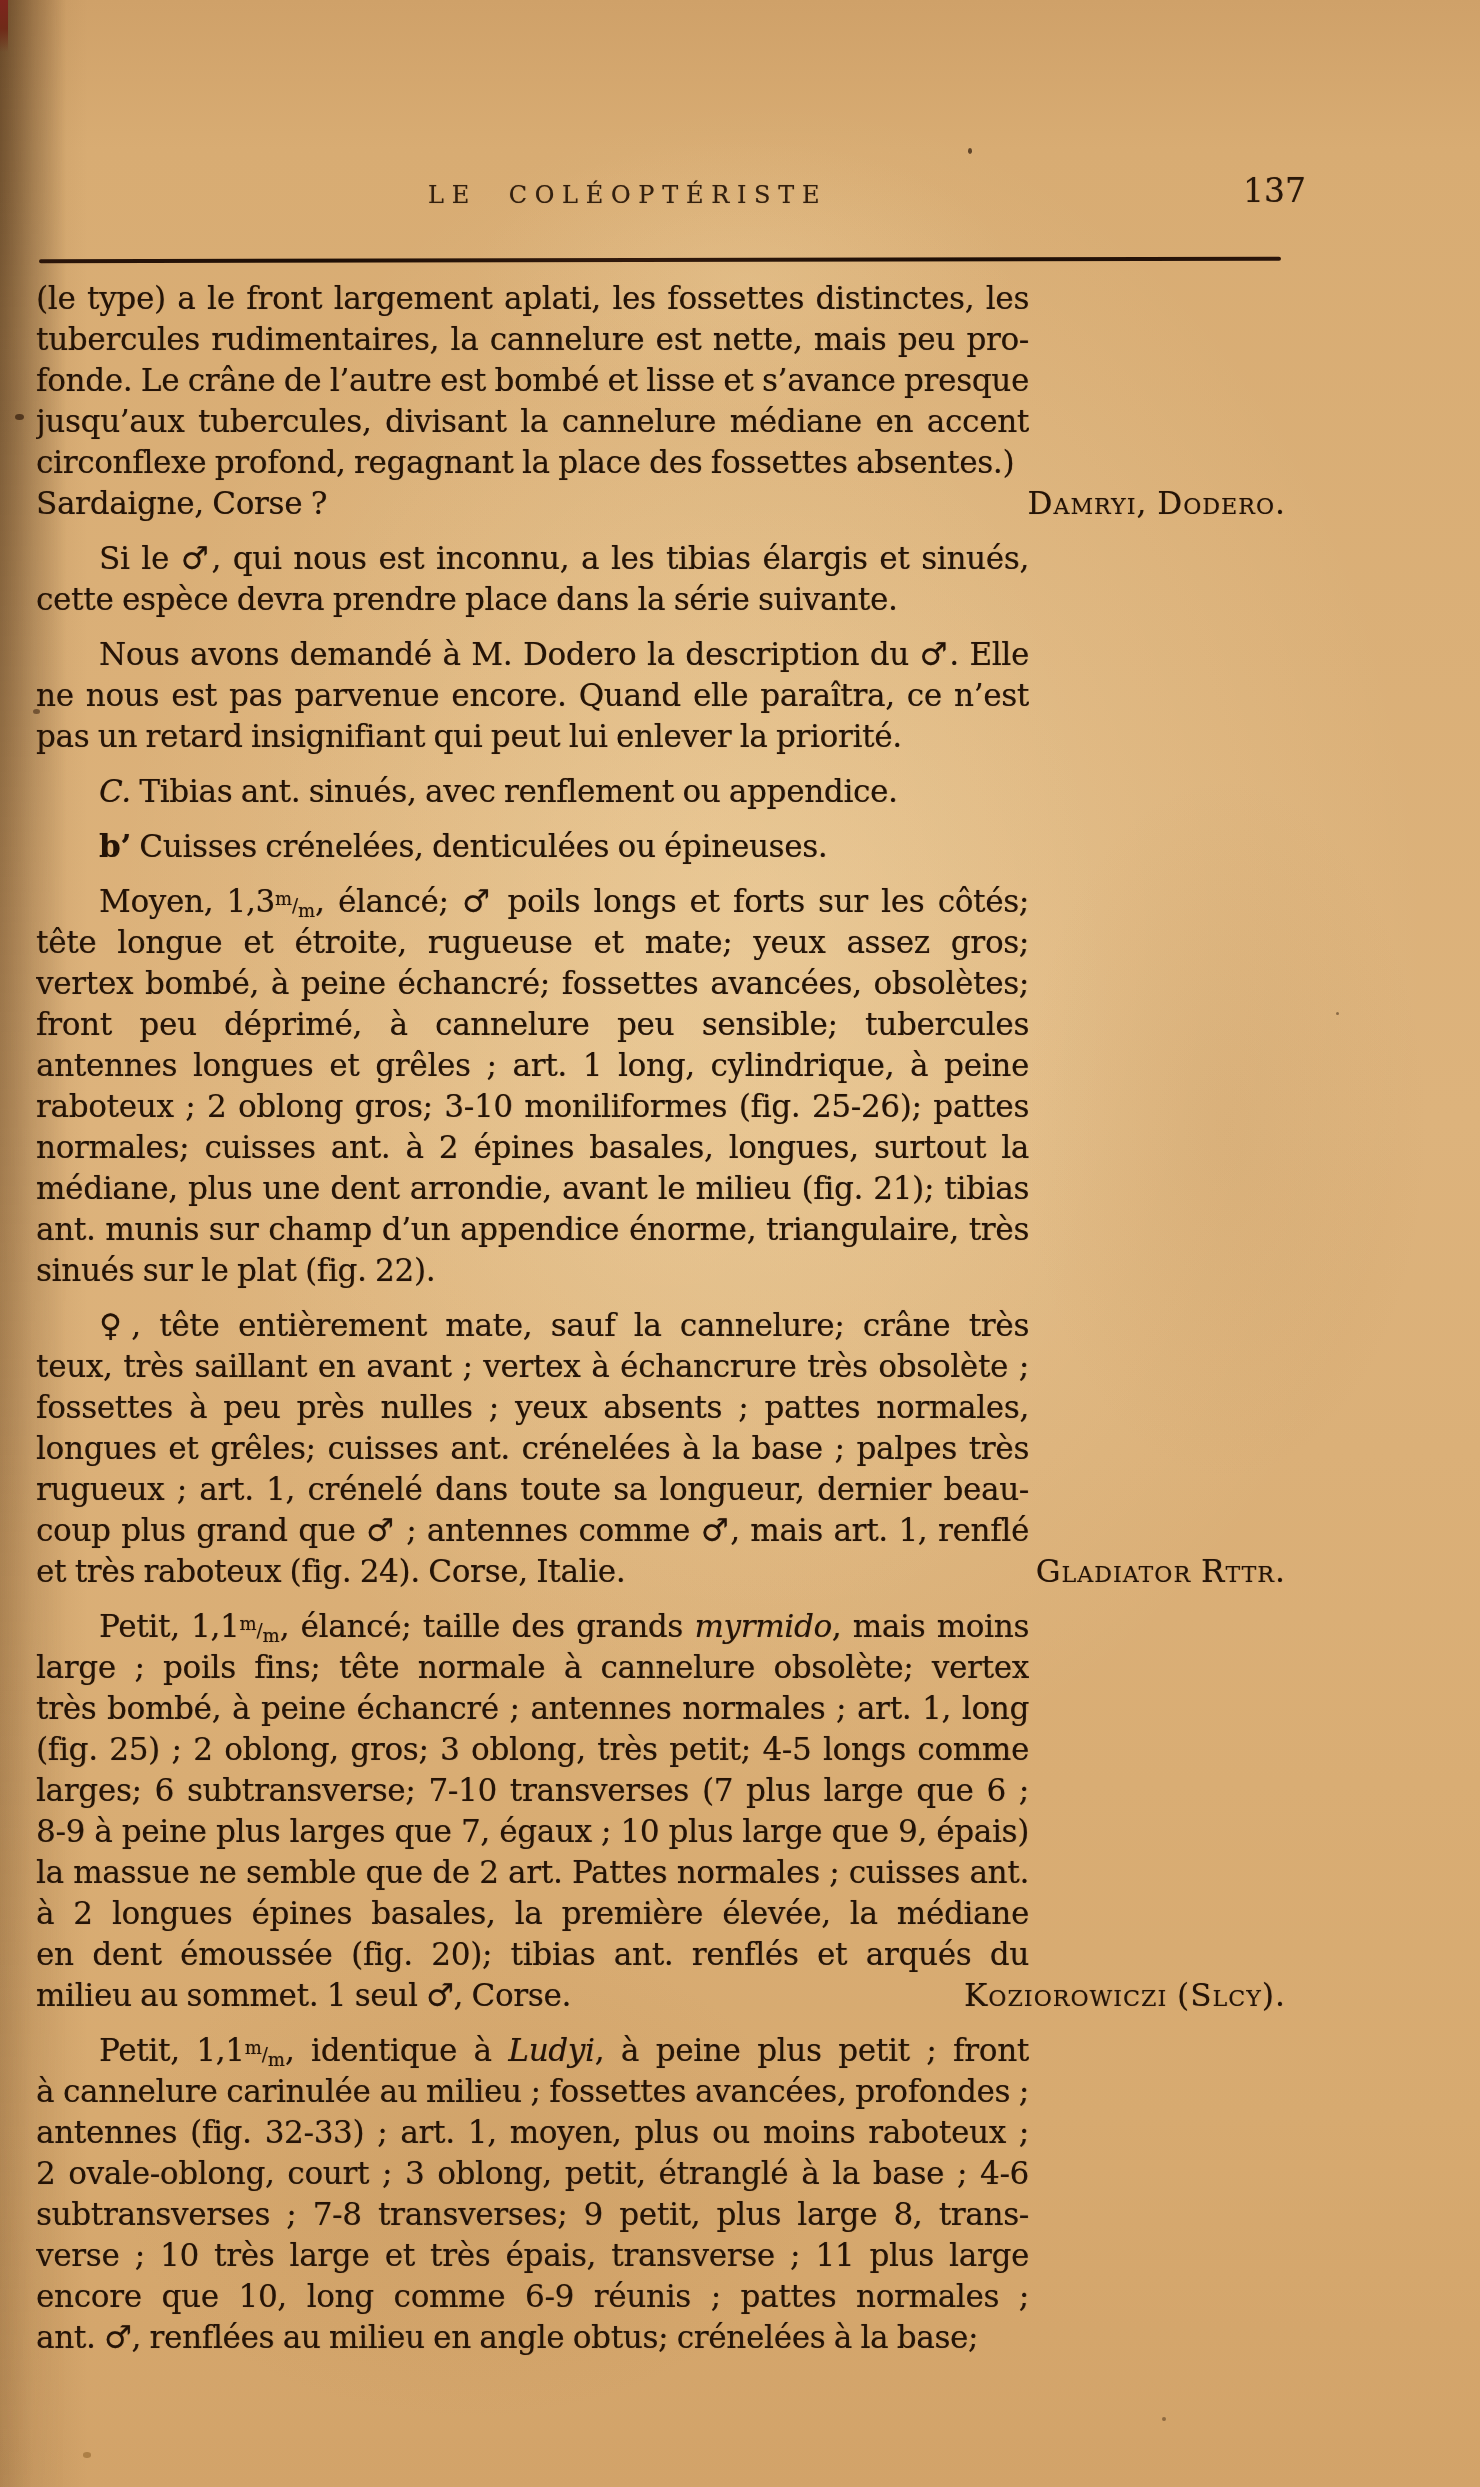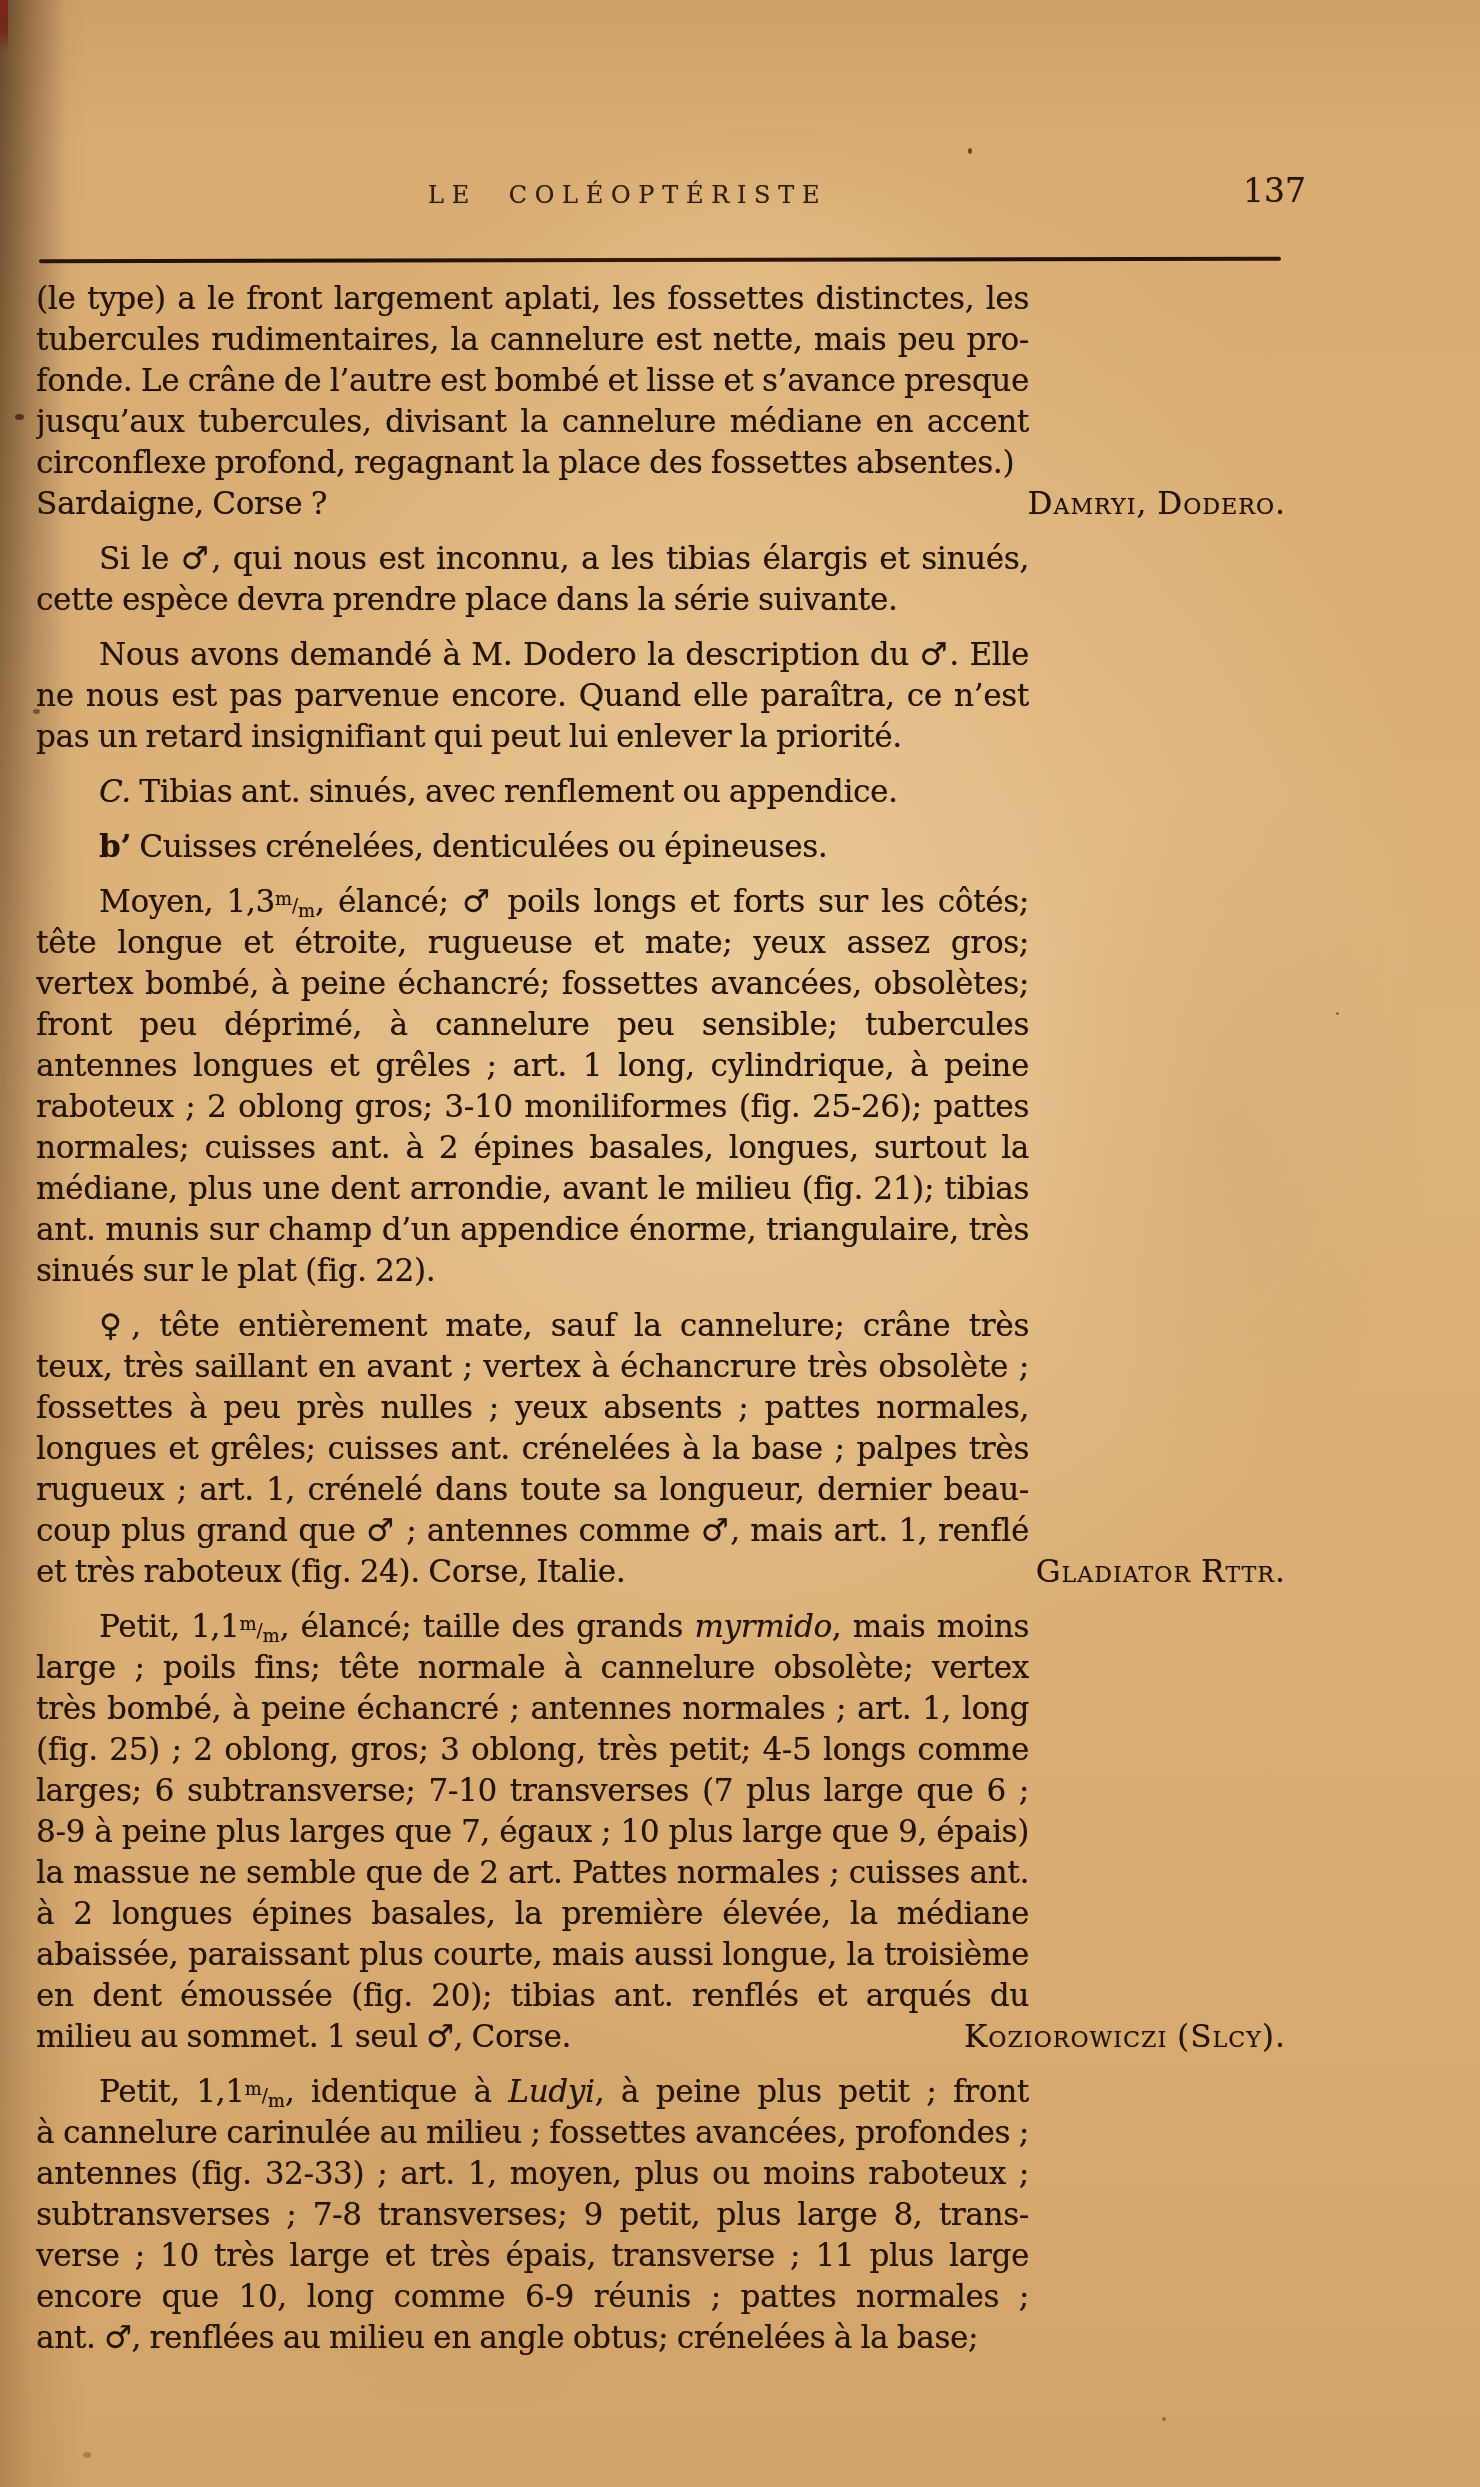--- a/index.html
+++ b/index.html
@@ -167,31 +167,31 @@
       </div>
       <div class="para indent">
         <div class="ln">Petit, 1,1<span class="mm"><sup>m</sup>/<sub>m</sub></span>, élancé; taille des grands <span class="i">myrmido</span>, mais moins</div>
         <div class="ln">large ; poils fins; tête normale à cannelure obsolète; vertex</div>
         <div class="ln">très bombé, à peine échancré ; antennes normales ; art. 1, long</div>
         <div class="ln">(fig. 25) ; 2 oblong, gros; 3 oblong, très petit; 4-5 longs comme</div>
         <div class="ln">larges; 6 subtransverse; 7-10 transverses (7 plus large que 6 ;</div>
         <div class="ln">8-9 à peine plus larges que 7, égaux ; 10 plus large que 9, épais) ;</div>
         <div class="ln">la massue ne semble que de 2 art. Pattes normales ; cuisses ant.</div>
         <div class="ln">à 2 longues épines basales, la première élevée, la médiane</div>
-        <div class="ln">abaissée, paraissant plus courte, mais aussi longue, la troisième</div>
         <div class="ln">en dent émoussée (fig. 20); tibias ant. renflés et arqués du</div>
         <div class="ln attr final">
           <span>milieu au sommet. 1 seul ♂, Corse.</span>
           <span class="author">Koziorowiczi (Slcy).</span>
         </div>
       </div>
       <div class="para indent">
         <div class="ln">Petit, 1,1<span class="mm"><sup>m</sup>/<sub>m</sub></span>, identique à <span class="i">Ludyi</span>, à peine plus petit ; front aplati,</div>
         <div class="ln">à cannelure carinulée au milieu ; fossettes avancées, profondes ;</div>
         <div class="ln">antennes (fig. 32-33) ; art. 1, moyen, plus ou moins raboteux ;</div>
+        <div class="ln">2 ovale-oblong, court ; 3 oblong, petit, étranglé à la base ; 4-6</div>
         <div class="ln">subtransverses ; 7-8 transverses; 9 petit, plus large 8, trans-</div>
         <div class="ln">verse ; 10 très large et très épais, transverse ; 11 plus large</div>
         <div class="ln">encore que 10, long comme 6-9 réunis ; pattes normales ; cuisses</div>
         <div class="ln final">ant. ♂, renflées au milieu en angle obtus; crénelées à la base;</div>
       </div>
     </main>
 
   <div class="speck" style="left:968px; top:148px; width:3.9px; height:5.5px;"></div>
   <div class="speck" style="left:15.4px; top:414px; width:8.3px; height:6px;"></div>
   <div class="speck" style="left:33px; top:709px; width:6.6px; height:5px; opacity:.55;"></div>

